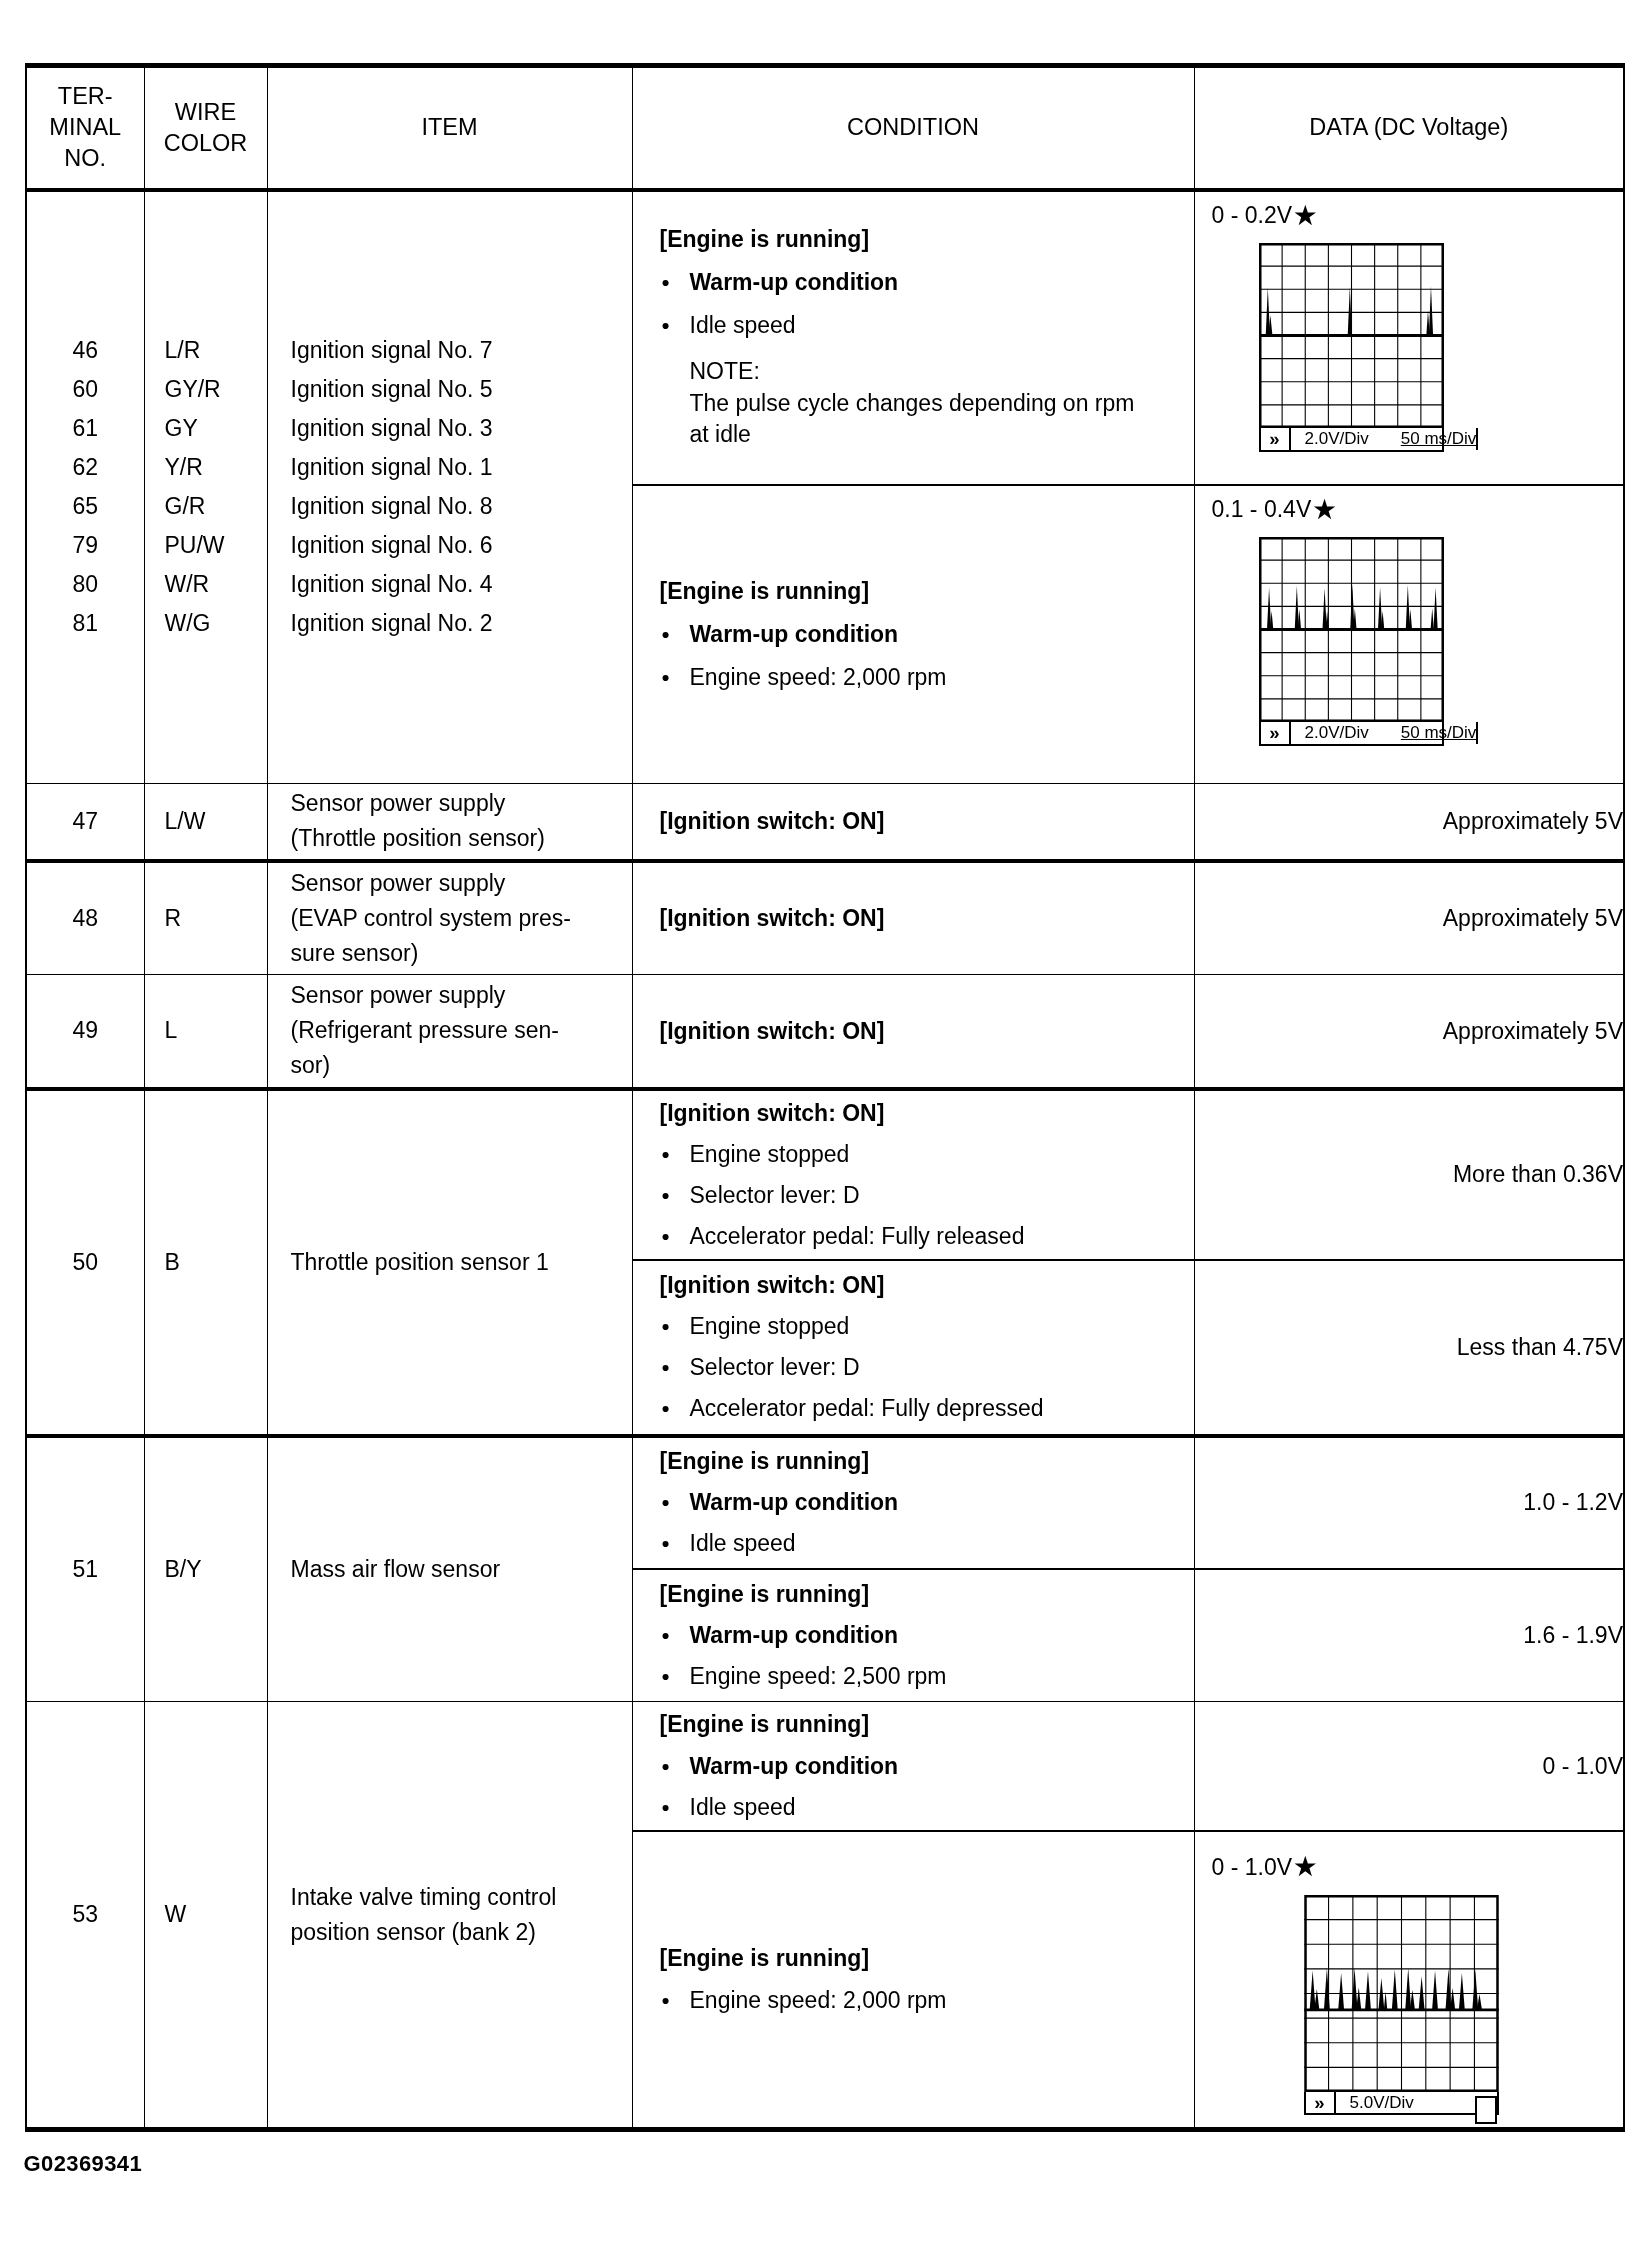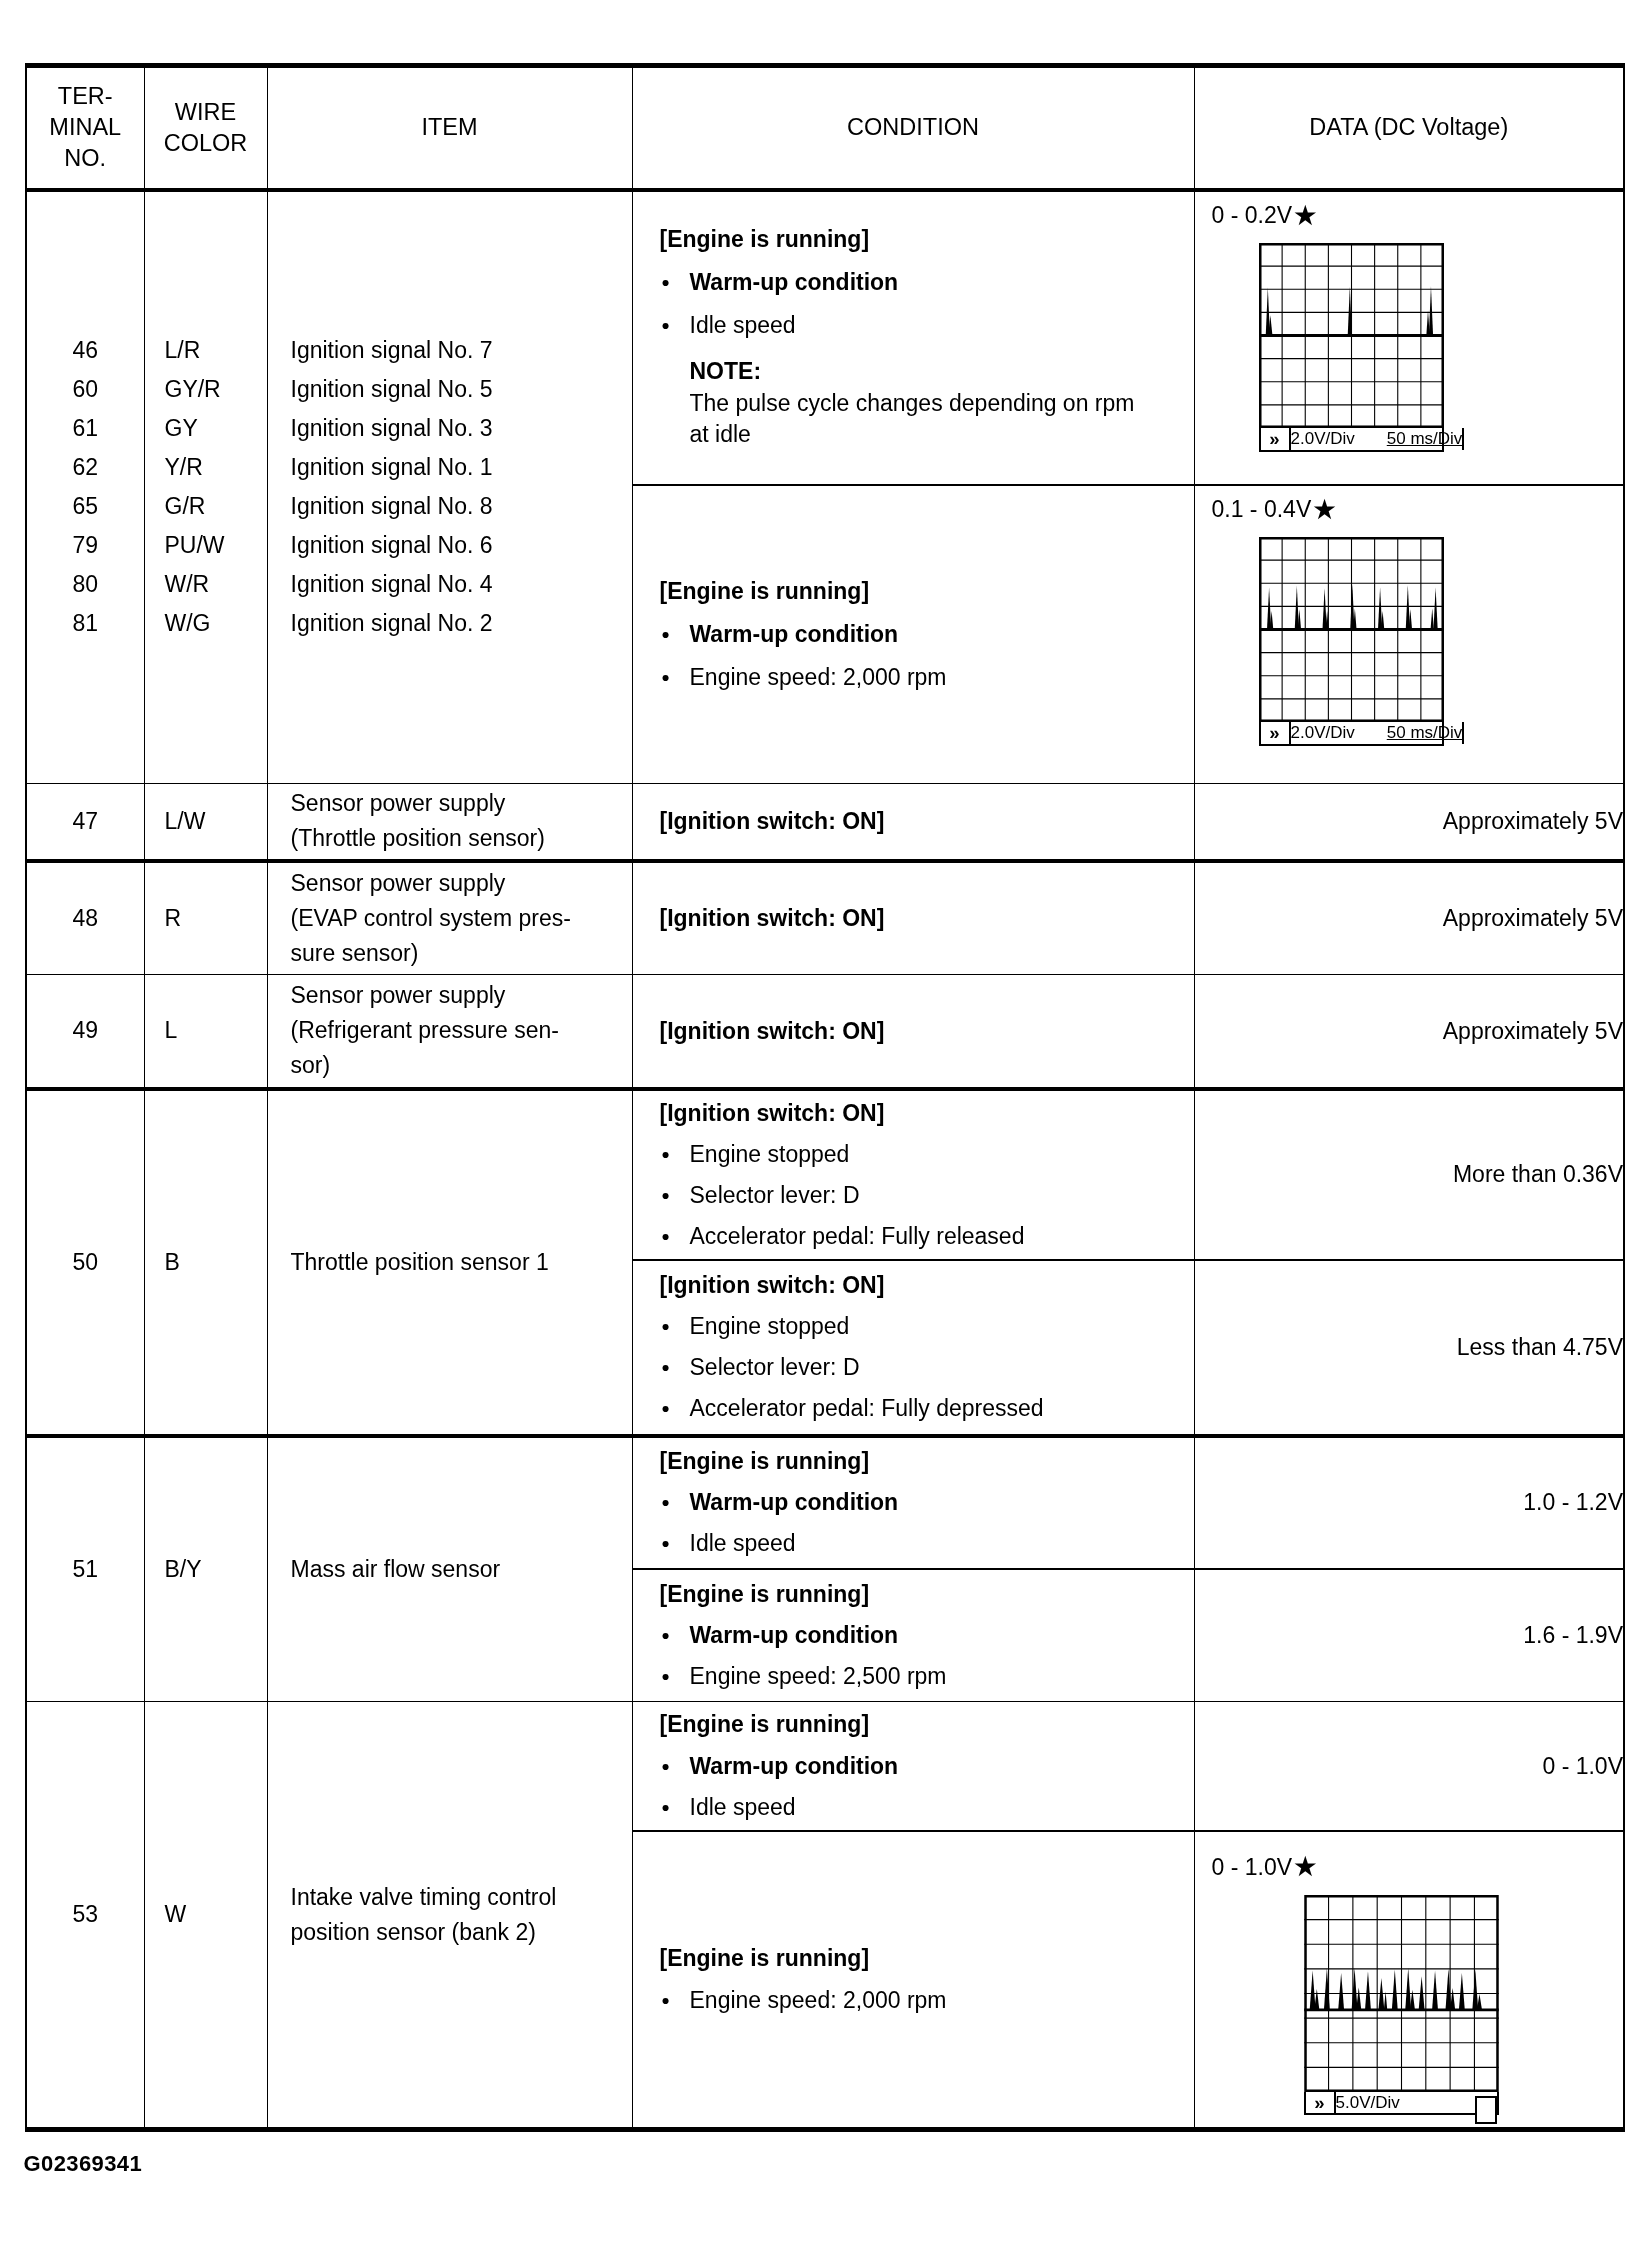--- a/index.html
+++ b/index.html
@@ -20,35 +20,35 @@
   .ilines div{line-height:35px;}
   .cstack{padding-left:27px;font-size:23px;}
   .cstack>*+*{margin-top:14.3px;}
   .cstack.tight>*+*{margin-top:12.6px;}
   .chead{font-weight:bold;line-height:28.5px;}
   .bullet{position:relative;padding-left:30px;line-height:28.5px;}
   .bullet.b{font-weight:bold;}
   .bdot{position:absolute;left:1.7px;top:0;font-size:14.3px;line-height:28.5px;}
   .note{padding-left:30px;}
   .note .nl{line-height:31px;}
-  .nlabel{font-weight:bold;line-height:34px;}
+  .nlabel{font-weight:normal;line-height:34px;}
   .dplain{padding-left:17px;font-size:23px;line-height:28.5px;text-align:right;}
   td.scope-cell{vertical-align:top;}
   .dlabel{padding:8.4px 0 0 17px;font-size:23px;line-height:30px;}
   .dlabel.low{padding-top:20px;}
   .star{font-size:28px;vertical-align:-1.7px;line-height:17px;margin-left:0.8px;}
   .scope{margin:13.4px 0 0 64px;width:185px;}
   .scope.s3{margin-left:109px;width:195px;}
   .scope svg{display:block;}
   .sfoot{box-sizing:border-box;border:2.1px solid #000;border-top:none;height:23.5px;
     display:flex;align-items:center;font-size:17px;width:185px;}
   .sfoot.w3{width:195px;}
   .chev{box-sizing:border-box;width:30px;align-self:stretch;border-right:2.1px solid #000;
     text-align:center;font-weight:bold;font-size:18.5px;line-height:21px;flex:0 0 auto;}
-  .vdiv{margin-left:0;white-space:nowrap;}
+  .vdiv{margin-left:14px;white-space:nowrap;}
   .tdiv{margin-left:32px;white-space:nowrap;text-decoration:underline;}
   .rbox{box-sizing:border-box;width:22px;align-self:stretch;border-left:2.1px solid #000;
     margin-left:auto;flex:0 0 auto;}
   .rbox.drop{position:relative;top:7.6px;height:28.5px;border:2.1px solid #000;background:#fff;align-self:auto;}
   .figcode{margin:18.5px 0 0 23.5px;font-size:22px;font-weight:bold;letter-spacing:0.4px;}
 </style>
 </head>
 <body>
 
 <table class="main">

